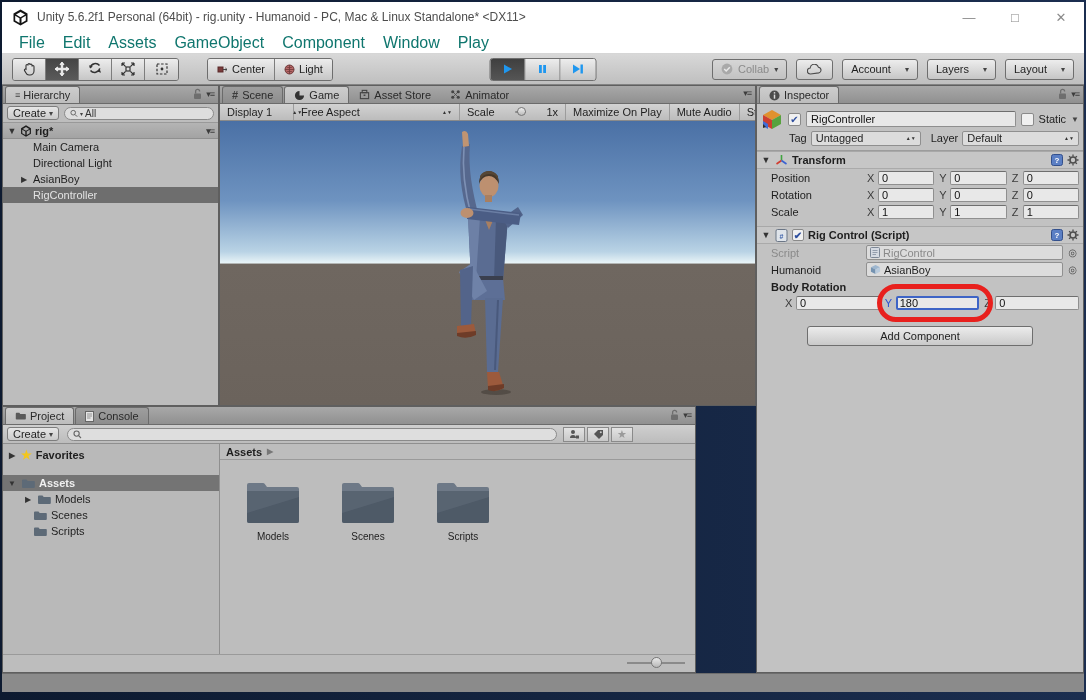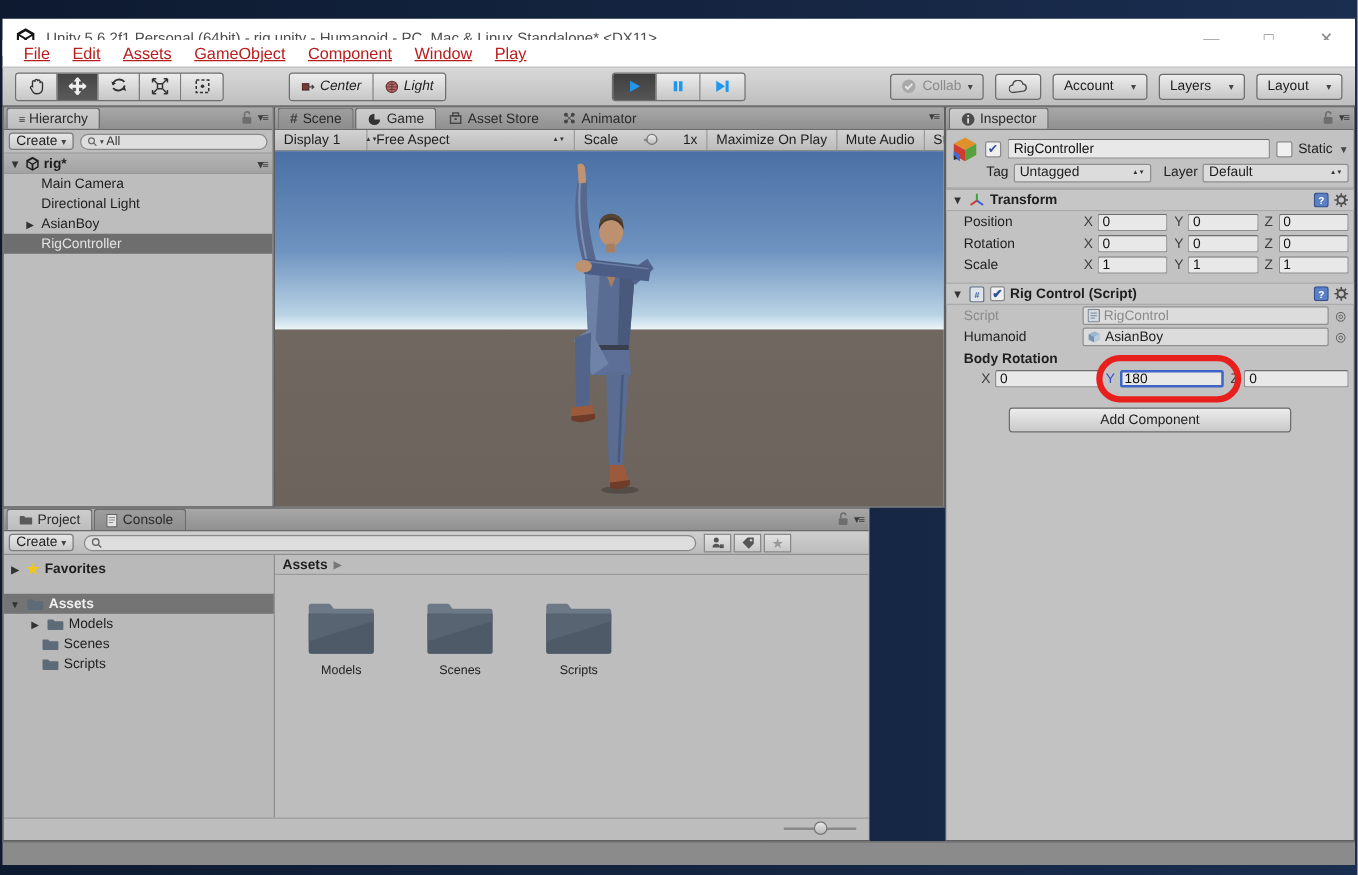--- a/index.html
+++ b/index.html
@@ -4,28 +4,28 @@
 <style>
   * { box-sizing: border-box; margin: 0; padding: 0; }
   html,body { width:1086px; height:700px; }
   body {
     position: relative;
     background: linear-gradient(90deg,#0d1a30,#1b2e50);
     font-family: "Liberation Sans", sans-serif;
     font-size: 11px; color:#1e1e1e; overflow: hidden;
   }
   
-  .titlebar { position:absolute; left:2px; top:15px; right:2px; height:30px; background:#fff;
+  .titlebar { position:absolute; left:2px; top:2px; right:2px; height:30px; background:#fff;
     display:flex; align-items:center; padding:0 0 0 10px; }
   .title-text { color:#4d4d4d; font-size:12px; margin-left:8px; white-space:nowrap; }
   .win-controls { margin-left:auto; display:flex; height:100%; }
   .win-btn { width:46px; display:flex; align-items:center; justify-content:center; color:#8a8a8a; font-size:13px; }
   .menubar { position:absolute; left:2px; top:32px; right:2px; height:22px; background:#fff;
     border-bottom:1px solid #d6d6d6; display:flex; align-items:center; padding-left:8px; }
-  .menu-item { padding:2px 9px; font-size:13px; color:#b91c1c;text-decoration:underline; }
+  .menu-item { padding:2px 9px; font-size:16px; color:#0f766e; }
   .toolbar { position:absolute; left:2px; top:54px; right:2px; height:31px;
     background:linear-gradient(#d8d8d8,#bfbfbf); border-bottom:1px solid #828282;
     display:flex; align-items:center; padding:0 10px; }
   .btn-group { display:flex; border:1px solid #6e6e6e; border-radius:3px; overflow:hidden; background:#c8c8c8; }
   .tool-btn { width:33px; height:21px; display:flex; align-items:center; justify-content:center;
     background:linear-gradient(#ededed,#c6c6c6); border-right:1px solid #7d7d7d; }
   .tool-btn:last-child { border-right:none; }
   .tool-btn.active { background:linear-gradient(#454545,#5a5a5a); }
   .tool-btn.active svg * { stroke:#eee; fill:#eee; }
   .pill-btn { height:21px; padding:0 9px; display:flex; align-items:center; gap:4px;
@@ -199,21 +199,21 @@
       </svg>
     </div>
     <div class="tool-btn">
       <svg width="14" height="14" viewBox="0 0 14 14">
         <rect x="2" y="2" width="10" height="10" fill="none" stroke="#333" stroke-width="1.2" stroke-dasharray="2.5 1.6"></rect>
         <circle cx="7" cy="7" r="1.4" fill="#333"></circle>
       </svg>
     </div>
   </div>
 
-  <div class="btn-group" style="margin-left:52px;font-style:italic;">
+  <div class="btn-group" style="margin-left:28px;">
     <div class="pill-btn">
       <svg width="11" height="11" viewBox="0 0 11 11">
         <rect x="1" y="3" width="5" height="5" fill="#7a3b3b" stroke="#5a2a2a"></rect>
         <path d="M6 5.5 H10 M8.4 4 L10 5.5 L8.4 7" stroke="#444" fill="none"></path>
       </svg>
       <span>Center</span>
     </div>
     <div class="pill-btn">
       <svg width="11" height="11" viewBox="0 0 11 11">
         <circle cx="5.5" cy="5.5" r="4.5" fill="#b96a6a" stroke="#6e3a3a"></circle>

